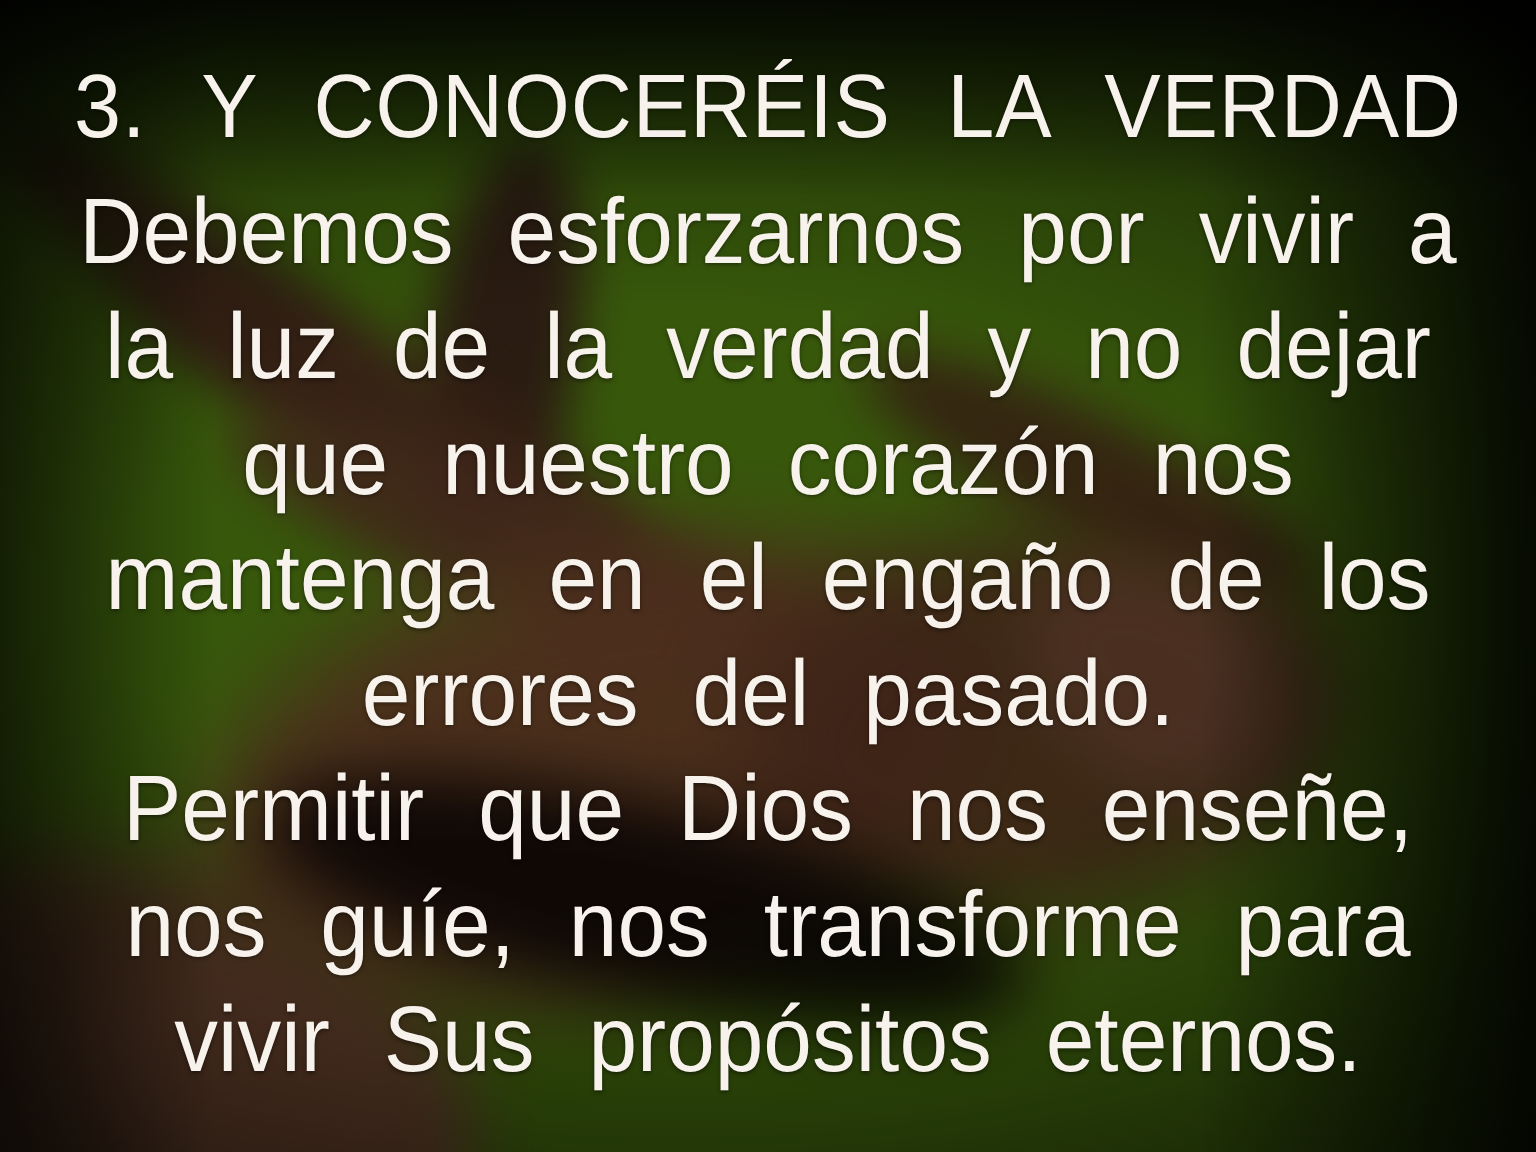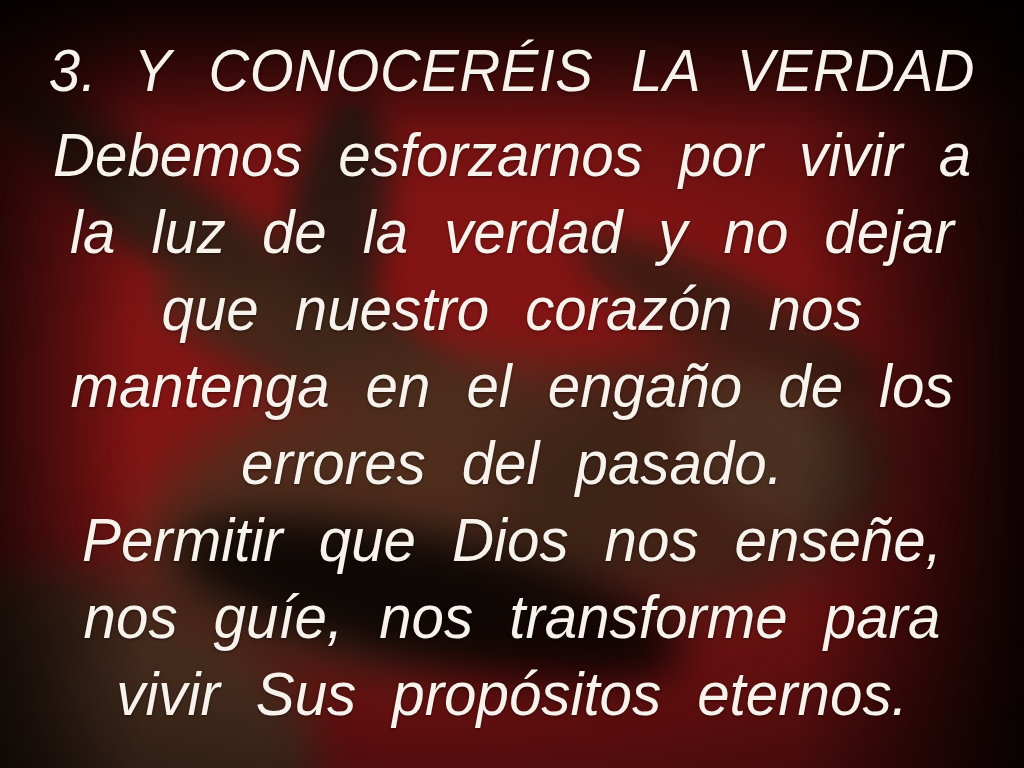--- a/index.html
+++ b/index.html
@@ -5,23 +5,22 @@
   html, body {
     margin: 0;
     padding: 0;
     background: #000;
   }
   .slide {
     position: relative;
     width: 1024px;
     height: 768px;
     overflow: hidden;
-    background: #b91c1c;
+    background: #4d7c0f;
     font-family: "Liberation Sans", "DejaVu Sans", sans-serif;
-    font-style: italic;
   }
   
   .bg, .bg * { pointer-events: none; }
   .bg {
     position: absolute;
     inset: 0;
   }
   .shape {
     position: absolute;
     border-radius: 50%;

